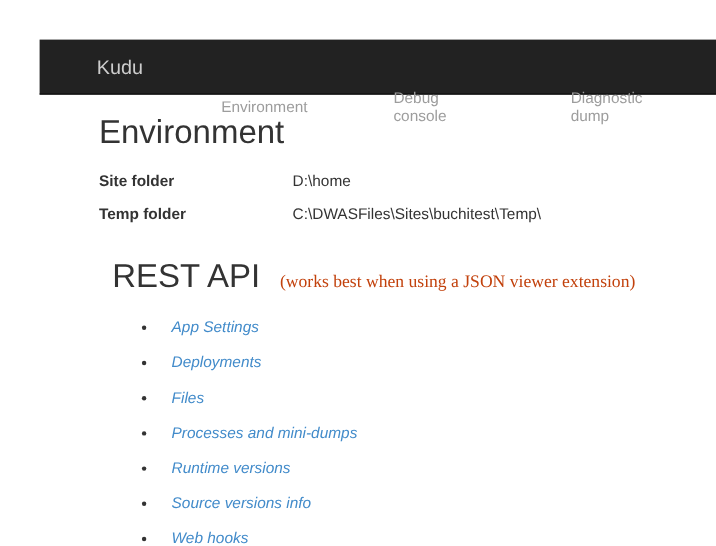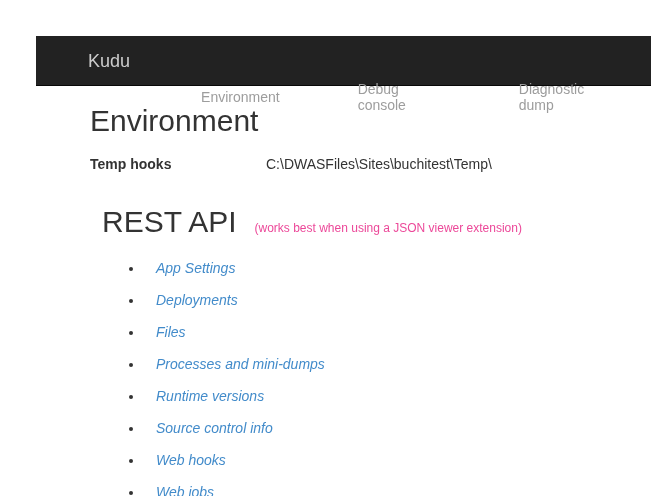--- a/index.html
+++ b/index.html
@@ -51,24 +51,25 @@
     padding: 0 20px 0 42px;
   }
   h2.page-heading {
     font-size: 30px;
     font-weight: 400;
     color: #333333;
     line-height: 32px;
     margin-top: 19px;
   }
   h2.page-heading .subtitle {
-    font-size: 12px;
+    font-size: 16px;
     font-weight: 400;
-    color: #ec4899;
+    color: #c2410c;
     margin-left: 6px;
+    font-family: Liberation Serif, serif;
   }
 
   table.env-table {
     border-collapse: collapse;
     margin-top: 8px;
   }
   table.env-table td {
     height: 30px;
     vertical-align: middle;
     font-size: 14px;
@@ -113,32 +114,36 @@
   </ul>
 </nav>
 
 <main class="content">
 
   <h2 class="page-heading">Environment</h2>
 
   <table class="env-table">
     <tbody>
       <tr>
-        <td class="lbl">Temp hooks</td>
+        <td class="lbl">Site folder</td>
+        <td>D:\home</td>
+      </tr>
+      <tr>
+        <td class="lbl">Temp folder</td>
         <td>C:\DWASFiles\Sites\buchitest\Temp\</td>
       </tr>
     </tbody>
   </table>
 
   <h2 class="page-heading rest-heading"><span>REST API</span><span class="subtitle">(works best when using a JSON viewer extension)</span></h2>
 
   <ul class="rest-links">
     <li><a href="#" class="lnk">App Settings</a></li>
     <li><a href="#" class="lnk">Deployments</a></li>
     <li><a href="#" class="lnk">Files</a></li>
     <li><a href="#" class="lnk">Processes and mini-dumps</a></li>
     <li><a href="#" class="lnk">Runtime versions</a></li>
-    <li><a href="#" class="lnk">Source control info</a></li>
+    <li><a href="#" class="lnk">Source versions info</a></li>
     <li><a href="#" class="lnk">Web hooks</a></li>
     <li><a href="#" class="lnk">Web jobs</a></li>
   </ul>
 
 </main>
 
 </body></html>

